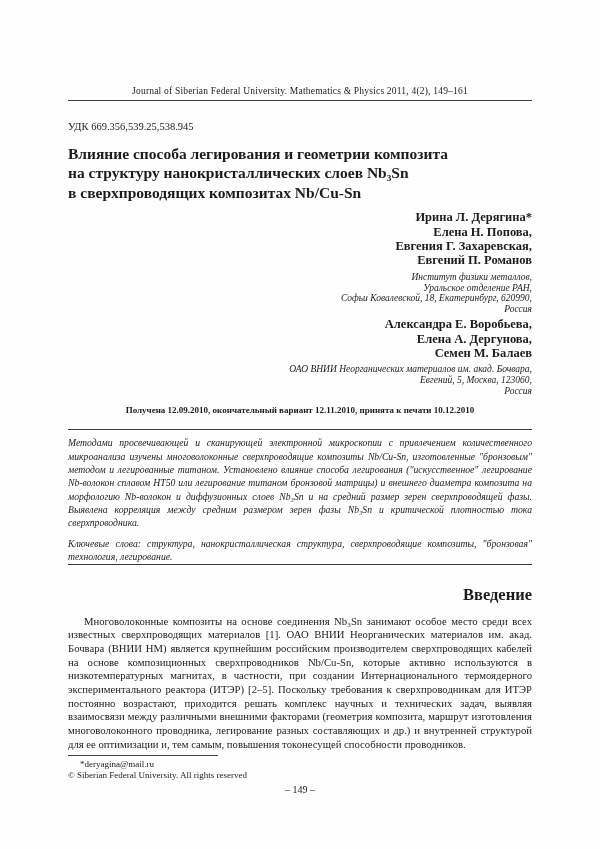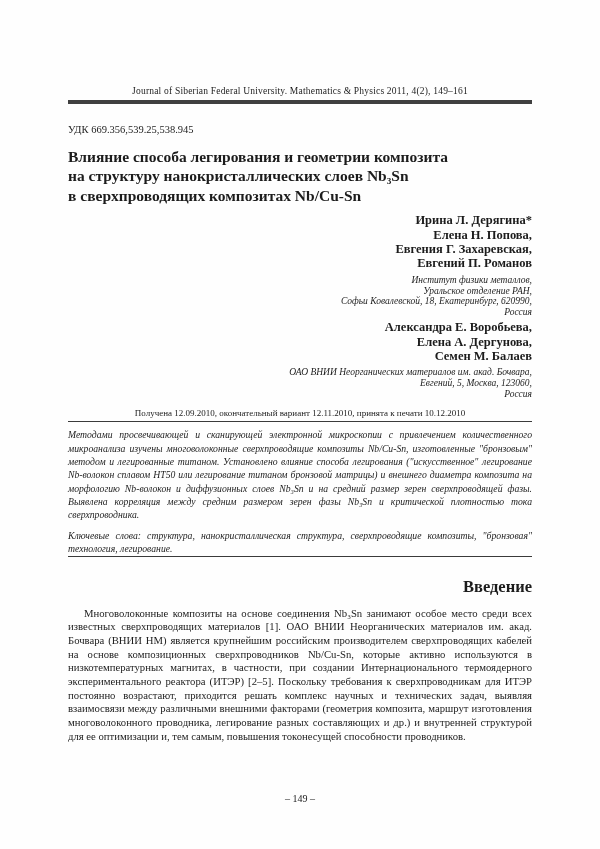--- a/index.html
+++ b/index.html
@@ -13,21 +13,21 @@
     font-family: "Liberation Serif", "DejaVu Serif", serif;
     overflow: hidden;
   }
   .content { margin: 0 68px; padding-top: 86px; }
 
   .journal-header {
     text-align: center;
     font-size: 9.5px;
     letter-spacing: 0.2px;
     padding-bottom: 4px;
-    border-bottom: 4px solid #404040;
+    border-bottom: 1px solid #404040;
   }
 
   .udk { margin-top: 20px; font-size: 10.5px; }
 
   .title {
     margin: 12px 0 0 0;
     font-size: 15.5px;
     font-weight: bold;
     line-height: 1.25;
   }
@@ -36,22 +36,23 @@
   .authors { margin-top: 8px; text-align: right; }
   .author-name { display: block; font-size: 12.5px; font-weight: bold; line-height: 1.15; }
   .affil { margin-top: 4px; font-style: italic; }
   .affil-line { display: block; font-size: 9.5px; line-height: 1.15; }
   .author-group + .author-group { margin-top: 2px; }
 
   .received {
     margin-top: 8px;
     text-align: center;
     font-size: 9px;
-    padding-bottom: 3px;
+    padding-bottom: 14px;
     border-bottom: 1px solid #3a3a3a;
+    font-weight: bold;
   }
 
   .abstract {
     margin-top: 6px;
     font-style: italic;
     font-size: 9.7px;
     line-height: 1.38;
     text-align: justify;
   }
 
@@ -74,21 +75,21 @@
     text-indent: 16px;
   }
 
   .footnote { margin-top: 4px; }
   .footnote-rule { width: 150px; height: 0; border-top: 1px solid #444; }
   .fn-email { font-size: 9px; padding-left: 12px; margin-top: 3px; }
   .fn-copy { font-size: 9px; margin-top: 1px; }
 
   .page-number {
     position: absolute;
-    bottom: 45px;
+    bottom: 54px;
     left: 0;
     right: 0;
     text-align: center;
     font-size: 10px;
   }
 </style>
 </head>
 <body>
 
 <div class="page">
@@ -137,17 +138,22 @@
     <div class="received">Получена 12.09.2010, окончательный вариант 12.11.2010, принята к печати 10.12.2010</div>
 
     <div class="abstract">Методами просвечивающей и сканирующей электронной микроскопии с привлечением количественного микроанализа изучены многоволоконные сверхпроводящие композиты Nb/Cu-Sn, изготовленные "бронзовым" методом и легированные титаном. Установлено влияние способа легирования ("искусственное" легирование Nb-волокон сплавом НТ50 или легирование титаном бронзовой матрицы) и внешнего диаметра композита на морфологию Nb-волокон и диффузионных слоев Nb₃Sn и на средний размер зерен сверхпроводящей фазы. Выявлена корреляция между средним размером зерен фазы Nb₃Sn и критической плотностью тока сверхпроводника.</div>
 
     <div class="keywords">Ключевые слова: структура, нанокристаллическая структура, сверхпроводящие композиты, "бронзовая" технология, легирование.</div>
 
     <h2 class="section">Введение</h2>
 
     <p class="body-par">Многоволоконные композиты на основе соединения Nb₃Sn занимают особое место среди всех известных сверхпроводящих материалов [1]. ОАО ВНИИ Неорганических материалов им. акад. Бочвара (ВНИИ НМ) является крупнейшим российским производителем сверхпроводящих кабелей на основе композиционных сверхпроводников Nb/Cu-Sn, которые активно используются в низкотемпературных магнитах, в частности, при создании Интернационального термоядерного экспериментального реактора (ИТЭР) [2–5]. Поскольку требования к сверхпроводникам для ИТЭР постоянно возрастают, приходится решать комплекс научных и технических задач, выявляя взаимосвязи между различными внешними факторами (геометрия композита, маршрут изготовления многоволоконного проводника, легирование разных составляющих и др.) и внутренней структурой для ее оптимизации и, тем самым, повышения токонесущей способности проводников.</p>
 
+    <div class="footnote">
+      <div class="footnote-rule"></div>
+      <div class="fn-email">*deryagina@mail.ru</div>
+      <div class="fn-copy">© Siberian Federal University. All rights reserved</div>
+    </div>
 
   </div>
 
   <div class="page-number">– 149 –</div>
 </div>
 
 </body></html>

